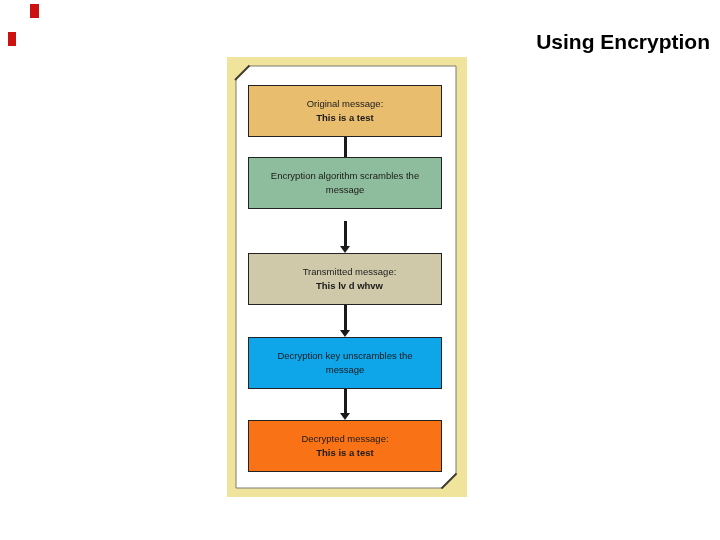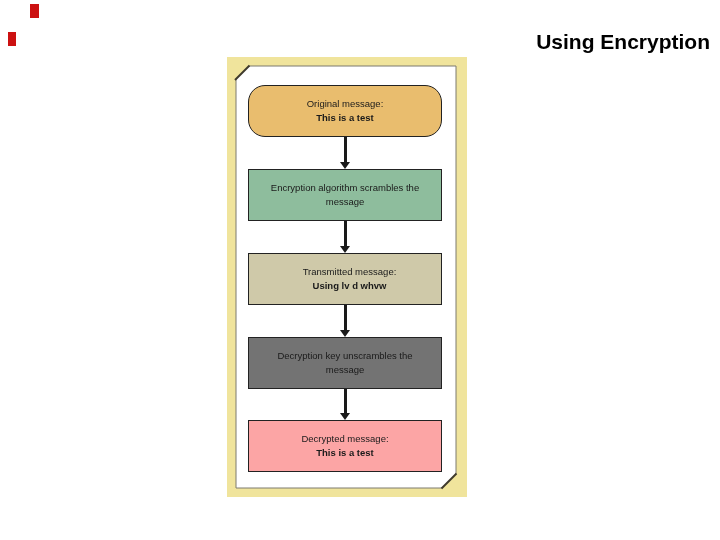--- a/index.html
+++ b/index.html
@@ -56,22 +56,22 @@
     display: flex;
     flex-direction: column;
     align-items: center;
     justify-content: center;
     text-align: center;
     font-size: 9.5px;
     line-height: 14px;
     color: #1a1a1a;
   }
   .flow-box .bold { font-weight: bold; text-align: center; }
-  .box-0 { top: 28px; border-radius: 17px; }
-  .box-1 { top: 112px; }
+  .box-0 { top: 28px; }
+  .box-1 { top: 100px; }
   .box-2 { top: 196px; }
   .box-3 { top: 280px; }
   .box-4 { top: 363px; }
 
   .arrow {
     position: absolute;
     left: 116.5px;
     width: 3px;
     background: #1a1a1a;
   }
@@ -118,31 +118,31 @@
 
     <div class="flow-box box-1" style="background-color: rgb(142, 189, 157);">
       <div>Encryption algorithm scrambles the</div>
       <div>message</div>
     </div>
 
     <div class="arrow arrow-1"></div>
 
     <div class="flow-box box-2" style="background-color: rgb(207, 201, 169); padding-left: 9px;">
       <div>Transmitted message:</div>
-      <div class="bold">Using lv d whvw</div>
+      <div class="bold">This lv d whvw</div>
     </div>
 
     <div class="arrow arrow-2"></div>
 
-    <div class="flow-box box-3" style="background-color: #737373;">
+    <div class="flow-box box-3" style="background-color: #0ea5e9;">
       <div>Decryption key unscrambles the</div>
       <div>message</div>
     </div>
 
     <div class="arrow arrow-3"></div>
 
-    <div class="flow-box box-4" style="background-color: #fca5a5;">
+    <div class="flow-box box-4" style="background-color: #f97316;">
       <div>Decrypted message:</div>
       <div class="bold">This is a test</div>
     </div>
 
   </div>
 </div>
 
 </body></html>

